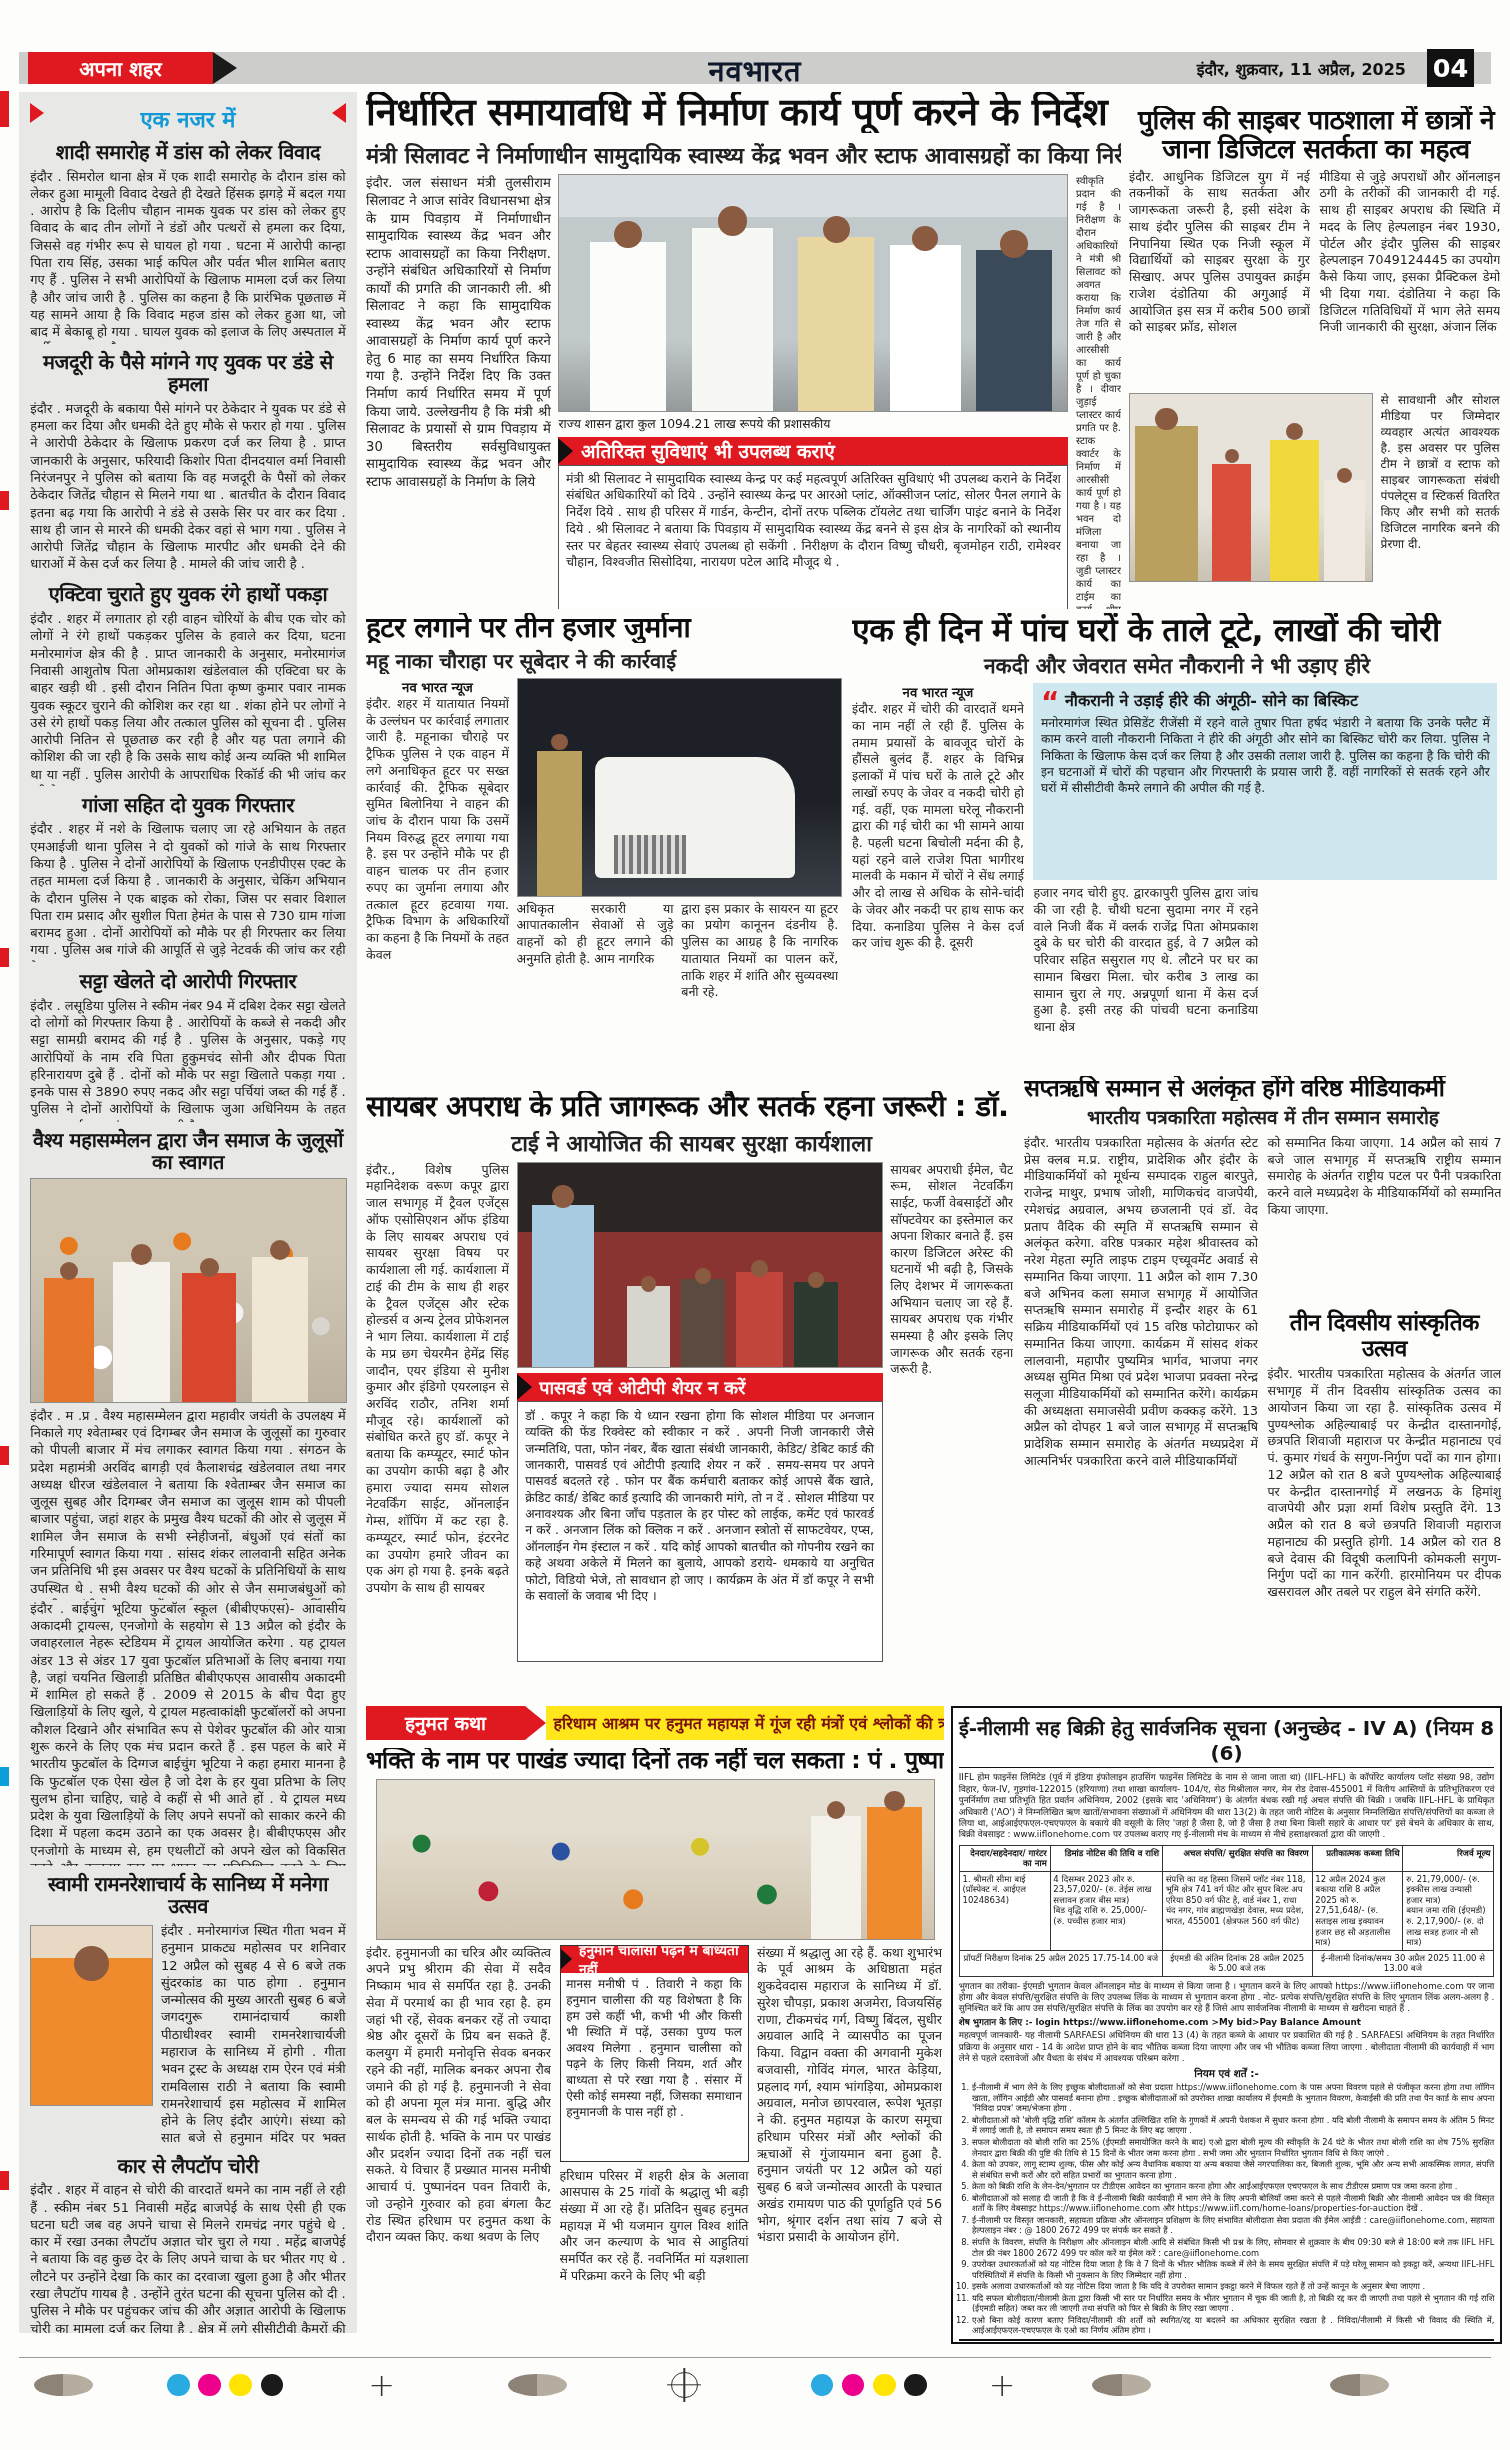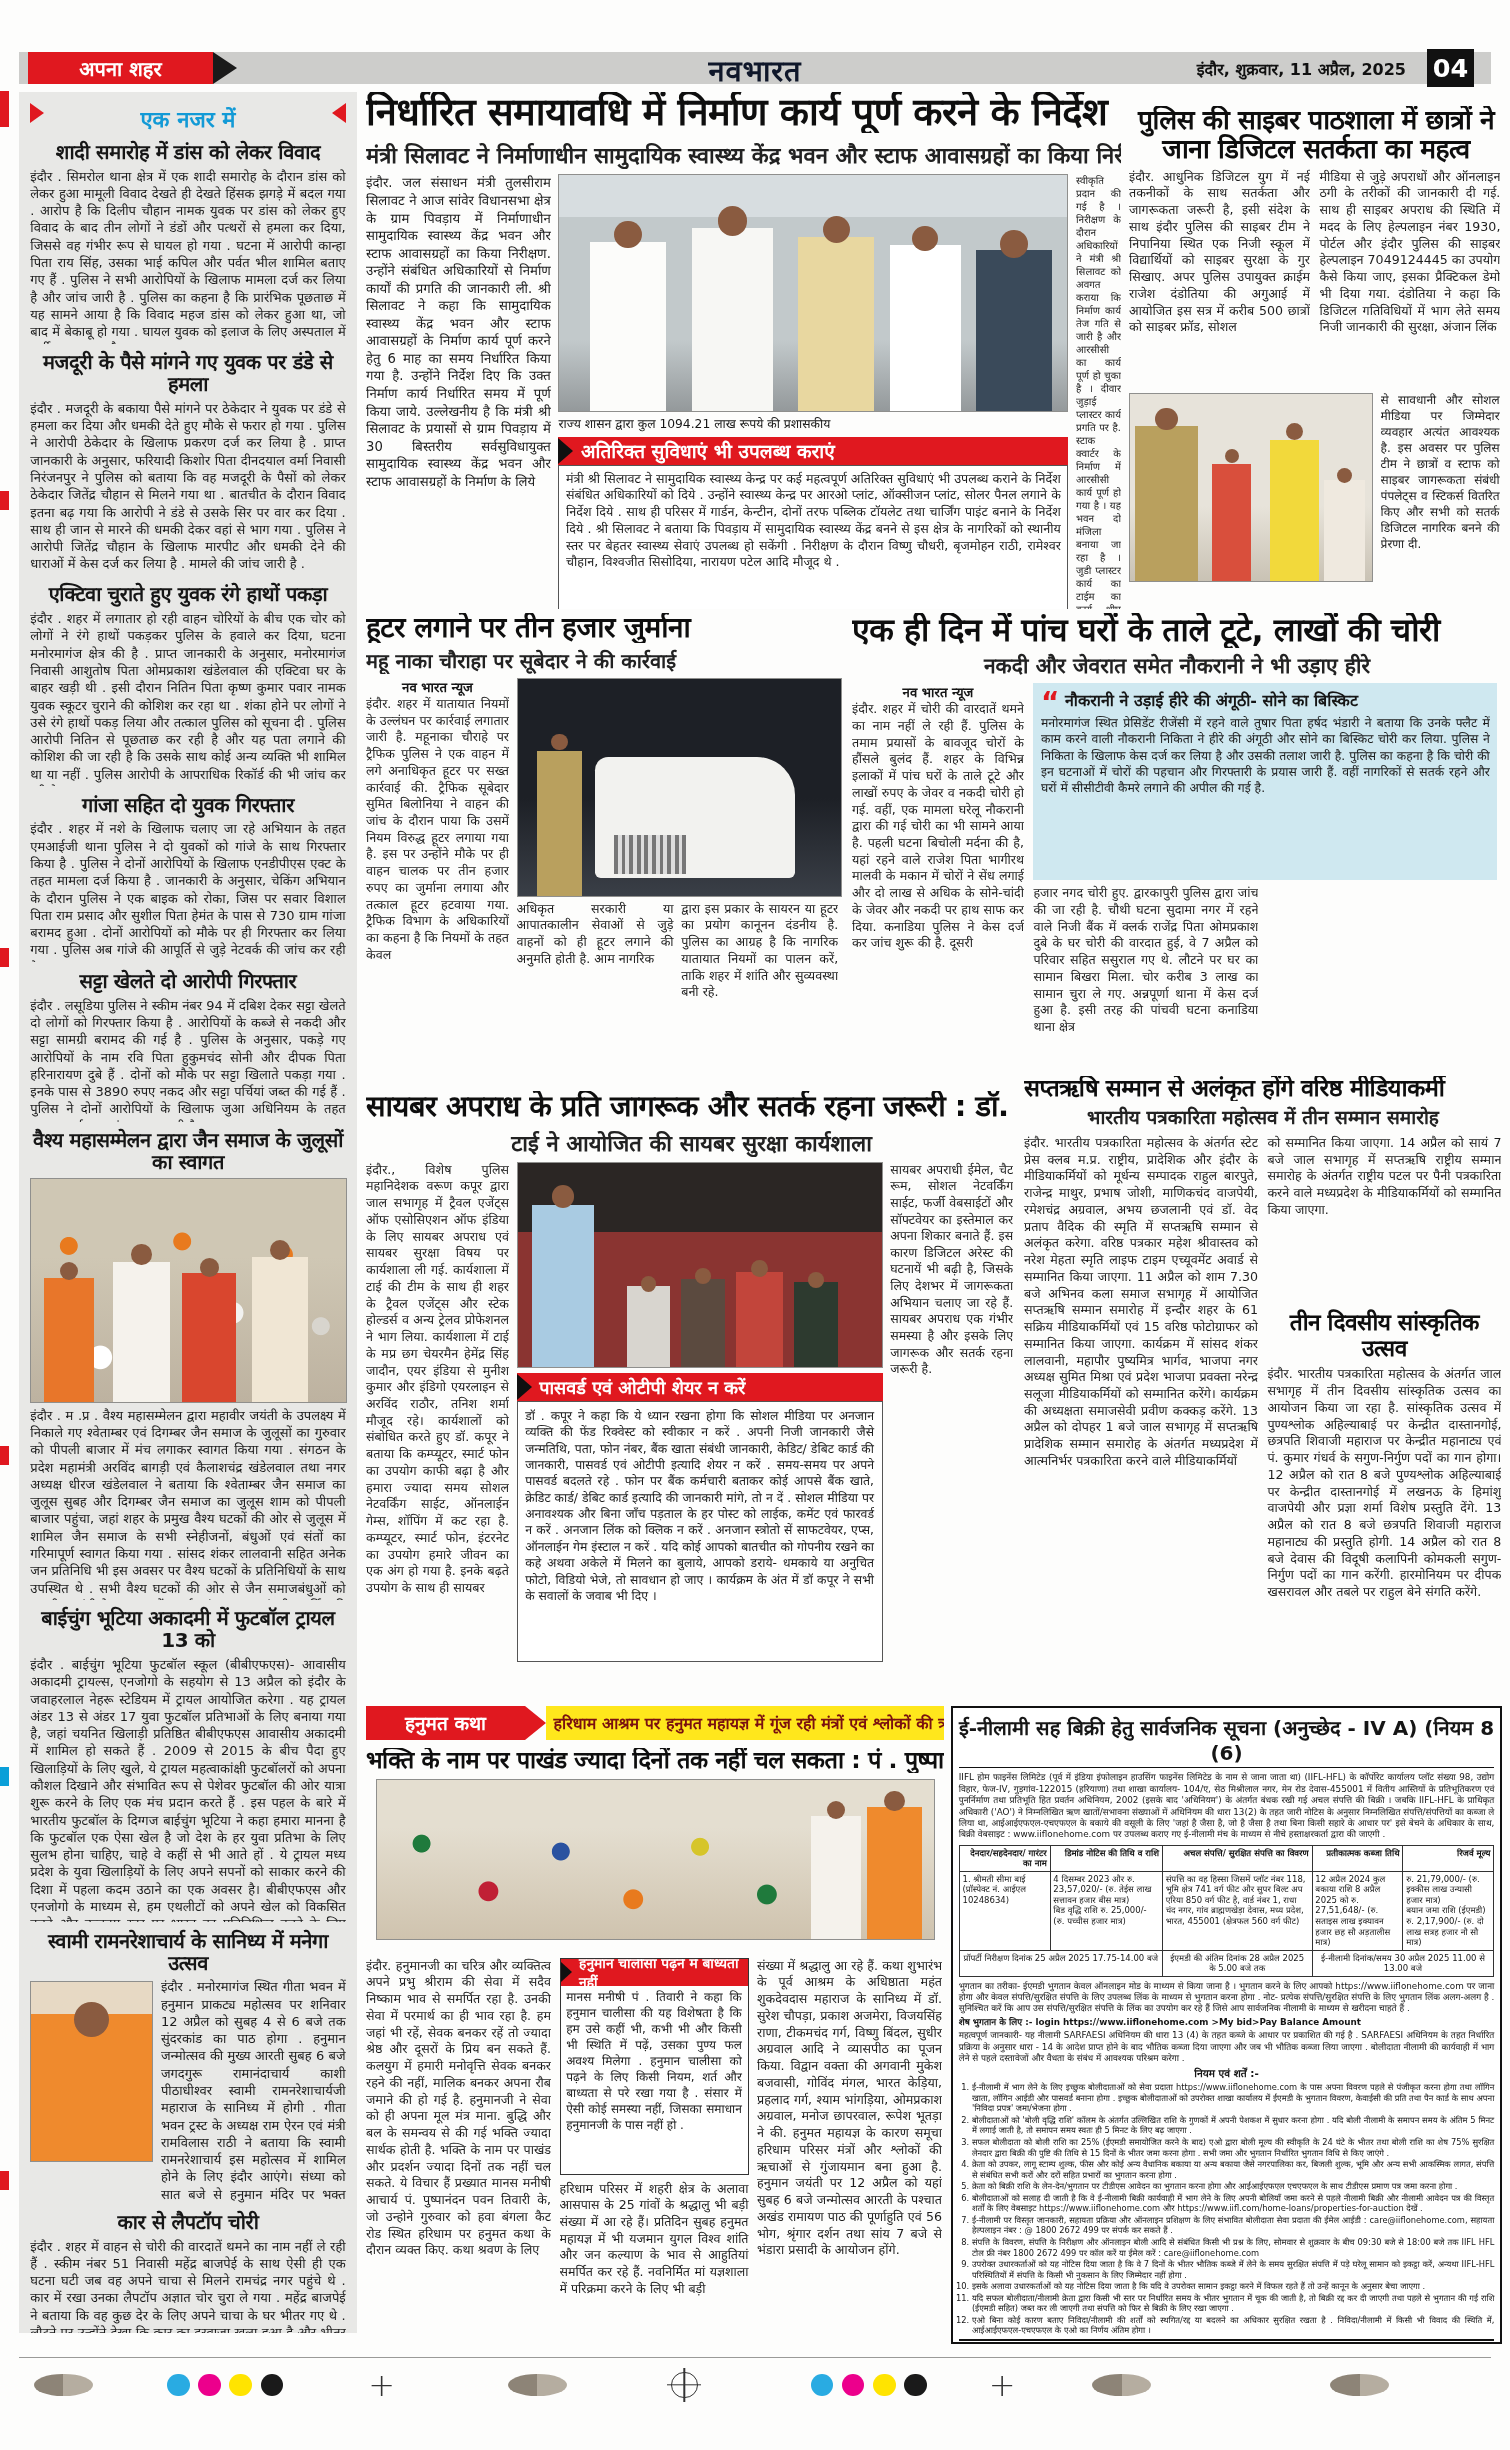--- a/index.html
+++ b/index.html
@@ -125,21 +125,20 @@
 
   <div class="bh">वैश्य महासम्मेलन द्वारा जैन समाज के जुलूसों का स्वागत</div>
   <div class="ph crowd" style="width:315px;height:223px;">
     <i class="fig" style="--c:#e8762a;left:4%;width:16%;height:62%;"></i>
     <i class="fig" style="--c:#f5f2ec;left:26%;width:18%;height:70%;"></i>
     <i class="fig" style="--c:#d9462e;left:48%;width:17%;height:64%;"></i>
     <i class="fig" style="--c:#f0e6d4;left:70%;width:18%;height:72%;"></i>
   </div>
   <div class="bod bb" style="height:193px;margin-top:3.8px;">इंदौर . म .प्र . वैश्य महासम्मेलन द्वारा महावीर जयंती के उपलक्ष्य में निकाले गए श्वेताम्बर एवं दिगम्बर जैन समाज के जुलूसों का गुरुवार को पीपली बाजार में मंच लगाकर स्वागत किया गया . संगठन के प्रदेश महामंत्री अरविंद बागड़ी एवं कैलाशचंद्र खंडेलवाल तथा नगर अध्यक्ष धीरज खंडेलवाल ने बताया कि श्वेताम्बर जैन समाज का जुलूस सुबह और दिगम्बर जैन समाज का जुलूस शाम को पीपली बाजार पहुंचा, जहां शहर के प्रमुख वैश्य घटकों की ओर से जुलूस में शामिल जैन समाज के सभी स्नेहीजनों, बंधुओं एवं संतों का गरिमापूर्ण स्वागत किया गया . सांसद शंकर लालवानी सहित अनेक जन प्रतिनिधि भी इस अवसर पर वैश्य घटकों के प्रतिनिधियों के साथ उपस्थित थे . सभी वैश्य घटकों की ओर से जैन समाजबंधुओं को महावीर जयंती के उपलक्ष्य में बधाई एवं शुभकामनाएं भी समर्पित की गई .</div>
 
-  <div class="bh">बाईचुंग भूटिया अकादमी में फुटबॉल ट्रायल 13 को</div>
   <div class="bod bb" style="height:266px;">इंदौर . बाईचुंग भूटिया फुटबॉल स्कूल (बीबीएफएस)- आवासीय अकादमी ट्रायल्स, एनजोगो के सहयोग से 13 अप्रैल को इंदौर के जवाहरलाल नेहरू स्टेडियम में ट्रायल आयोजित करेगा . यह ट्रायल अंडर 13 से अंडर 17 युवा फुटबॉल प्रतिभाओं के लिए बनाया गया है, जहां चयनित खिलाड़ी प्रतिष्ठित बीबीएफएस आवासीय अकादमी में शामिल हो सकते हैं . 2009 से 2015 के बीच पैदा हुए खिलाड़ियों के लिए खुले, ये ट्रायल महत्वाकांक्षी फुटबॉलरों को अपना कौशल दिखाने और संभावित रूप से पेशेवर फुटबॉल की ओर यात्रा शुरू करने के लिए एक मंच प्रदान करते हैं . इस पहल के बारे में भारतीय फुटबॉल के दिग्गज बाईचुंग भूटिया ने कहा हमारा मानना है कि फुटबॉल एक ऐसा खेल है जो देश के हर युवा प्रतिभा के लिए सुलभ होना चाहिए, चाहे वे कहीं से भी आते हों . ये ट्रायल मध्य प्रदेश के युवा खिलाड़ियों के लिए अपने सपनों को साकार करने की दिशा में पहला कदम उठाने का एक अवसर है। बीबीएफएस और एनजोगो के माध्यम से, हम एथलीटों को अपने खेल को विकसित करने और उच्चतम स्तर पर भारत का प्रतिनिधित्व करने के लिए प्रशिक्षण और एक मंच प्रदान करते हैं .</div>
 
   <div class="bh">स्वामी रामनरेशाचार्य के सानिध्य में मनेगा उत्सव</div>
   <div style="overflow:hidden;height:225px;">
     <div class="ph" style="width:121px;height:179px;float:left;margin:2.8px 7.6px 1.9px 0;background:linear-gradient(180deg,#e7d9c4 0 18%,#ef8a2d 18% 100%);">
       <i class="fig" style="--c:#ef8a2d;left:10%;width:80%;height:88%;"></i>
     </div>
     <div class="bod bb">इंदौर . मनोरमागंज स्थित गीता भवन में हनुमान प्राकट्य महोत्सव पर शनिवार 12 अप्रैल को सुबह 4 से 6 बजे तक सुंदरकांड का पाठ होगा . हनुमान जन्मोत्सव की मुख्य आरती सुबह 6 बजे जगदगुरू रामानंदाचार्य काशी पीठाधीश्वर स्वामी रामनरेशाचार्यजी महाराज के सानिध्य में होगी . गीता भवन ट्रस्ट के अध्यक्ष राम ऐरन एवं मंत्री रामविलास राठी ने बताया कि स्वामी रामनरेशाचार्य इस महोत्सव में शामिल होने के लिए इंदौर आएंगे। संध्या को सात बजे से हनुमान मंदिर पर भक्त मंडली द्वारा संगीतमय सुंदरकांड का पाठ भी होगा .</div>
   </div>
 
@@ -271,21 +270,21 @@
   <div style="display:flex;height:34px;">
     <div style="background:#e0181f;color:#fff;font-weight:bold;font-size:19px;width:159px;display:flex;align-items:center;justify-content:center;">हनुमत कथा</div>
     <div style="width:0;height:0;border-top:17px solid transparent;border-bottom:17px solid transparent;border-left:21px solid #e0181f;"></div>
     <div style="flex:1;background:#ffe71c;color:#7a1010;font-weight:bold;font-size:16px;display:flex;align-items:center;padding:0 7.6px;overflow:hidden;white-space:nowrap;">हरिधाम आश्रम पर हनुमत महायज्ञ में गूंज रही मंत्रों एवं श्लोकों की ऋचाएं</div>
   </div>
   <div class="hl nowrap" style="font-size:23.6px;margin:7.6px 0 5.7px;">भक्ति के नाम पर पाखंड ज्यादा दिनों तक नहीं चल सकता : पं . पुष्पानंदन</div>
   <div class="ph crowd2" style="width:557px;height:159px;margin:0 auto;">
     <i class="fig" style="--c:#ef8a2d;left:88%;width:10%;height:92%;"></i>
     <i class="fig" style="--c:#f5f2ec;left:78%;width:9%;height:86%;"></i>
   </div>
-  <div style="display:flex;gap:8.5px;margin-top:18px;">
+  <div style="display:flex;gap:8.5px;margin-top:5px;">
     <div class="bod col" style="width:185px;height:427px;font-size:12.6px;">इंदौर. हनुमानजी का चरित्र और व्यक्तित्व अपने प्रभु श्रीराम की सेवा में सदैव निष्काम भाव से समर्पित रहा है. उनकी सेवा में परमार्थ का ही भाव रहा है. हम जहां भी रहें, सेवक बनकर रहें तो ज्यादा श्रेष्ठ और दूसरों के प्रिय बन सकते हैं. कलयुग में हमारी मनोवृत्ति सेवक बनकर रहने की नहीं, मालिक बनकर अपना रौब जमाने की हो गई है. हनुमानजी ने सेवा को ही अपना मूल मंत्र माना. बुद्धि और बल के समन्वय से की गई भक्ति ज्यादा सार्थक होती है. भक्ति के नाम पर पाखंड और प्रदर्शन ज्यादा दिनों तक नहीं चल सकते. ये विचार हैं प्रख्यात मानस मनीषी आचार्य पं. पुष्पानंदन पवन तिवारी के, जो उन्होने गुरुवार को हवा बंगला कैट रोड स्थित हरिधाम पर हनुमत कथा के दौरान व्यक्त किए. कथा श्रवण के लिए</div>
     <div style="width:189px;">
       <div style="border:1.9px solid #333;background:#fff;overflow:hidden;">
         <div class="redbar" style="height:27px;font-size:13.8px;">
           <span class="blk" style="border-top-width:10.4px;border-bottom-width:10.4px;border-left-width:11.3px;"></span>
           <span>हनुमान चालीसा पढ़ने में बाध्यता नहीं</span>
         </div>
         <div class="bod" style="font-size:12px;padding:4.7px 5.7px;height:179px;">मानस मनीषी पं . तिवारी ने कहा कि  हनुमान चालीसा की यह विशेषता है कि हम उसे कहीं भी, कभी भी और किसी भी स्थिति में पढ़ें, उसका पुण्य फल अवश्य मिलेगा . हनुमान चालीसा को पढ़ने के लिए किसी नियम, शर्त और बाध्यता से परे रखा गया है . संसार में ऐसी कोई समस्या नहीं, जिसका समाधान हनुमानजी के पास नहीं हो .</div>
       </div>
       <div class="bod col" style="height:196px;font-size:12.5px;margin-top:5.7px;">हरिधाम परिसर में शहरी क्षेत्र के अलावा आसपास के 25 गांवों के श्रद्धालु भी बड़ी संख्या में आ रहे हैं। प्रतिदिन सुबह हनुमत महायज्ञ में भी यजमान युगल विश्व शांति और जन कल्याण के भाव से आहुतियां समर्पित कर रहे हैं. नवनिर्मित मां यज्ञशाला में परिक्रमा करने के लिए भी बड़ी</div>

